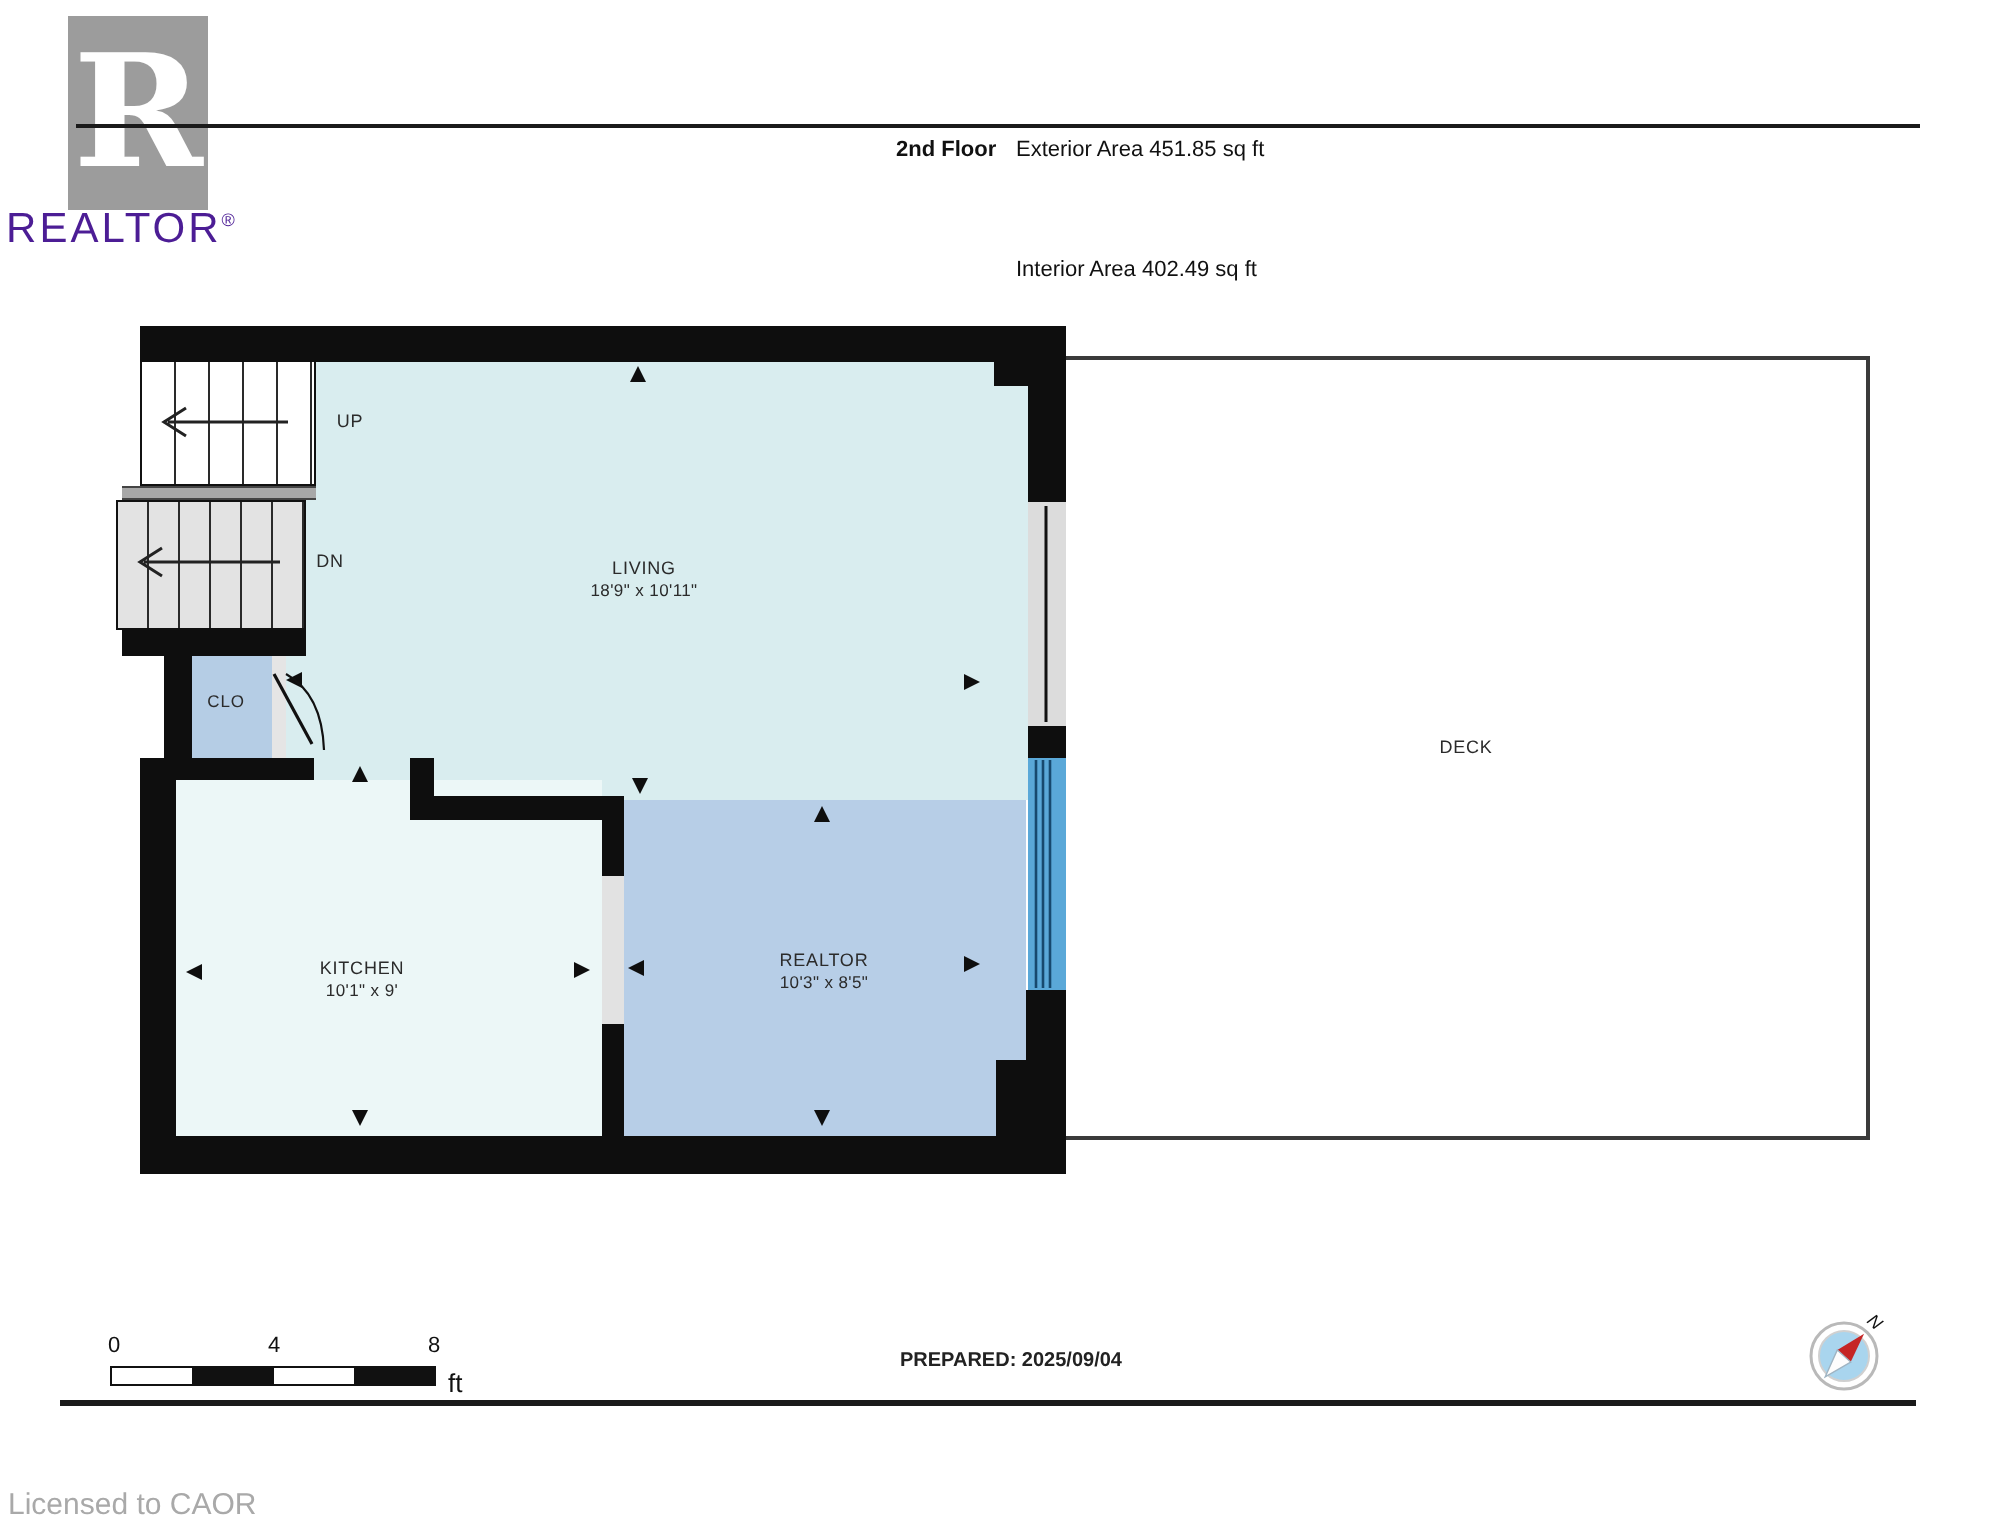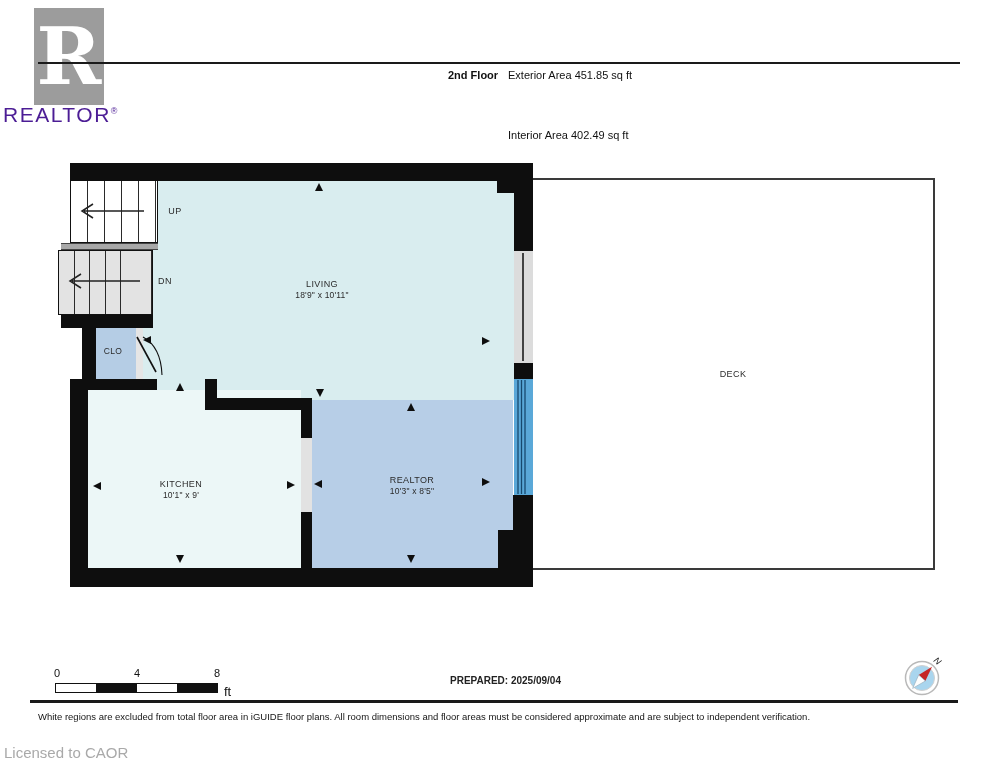--- a/index.html
+++ b/index.html
@@ -146,16 +146,15 @@
     <circle cx="24" cy="28" r="16.5" fill="#fff" stroke="#b9b9b9" stroke-width="1.5"></circle>
     <circle cx="24" cy="28" r="12.5" fill="#a9d5ee" stroke="#d0d0d0" stroke-width="1"></circle>
     <g transform="rotate(42 24 28)">
       <polygon points="24,13 28.5,28 19.5,28" fill="#c52525"></polygon>
       <polygon points="19.5,28 28.5,28 24,42" fill="#fdfdfd" stroke="#9fb4c2" stroke-width="0.7"></polygon>
       <text x="24" y="8" text-anchor="middle" font-size="9" font-style="italic" fill="#111" font-family="Liberation Sans, sans-serif">N</text>
     </g>
   </svg>
 
   <div class="hline" style="left:30px;top:700px;width:928px;height:3px;"></div>
-  <div class="disclaimer" style="left:38px;top:711px;width:900px;">White regions are excluded from total floor area in iGUIDE floor plans. All room dimensions and floor areas must be considered approximate and are subject to independent verification.</div>
   <div class="license" style="left:4px;top:744px;">Licensed to CAOR</div>
 
 </div>
 
 </body></html>

